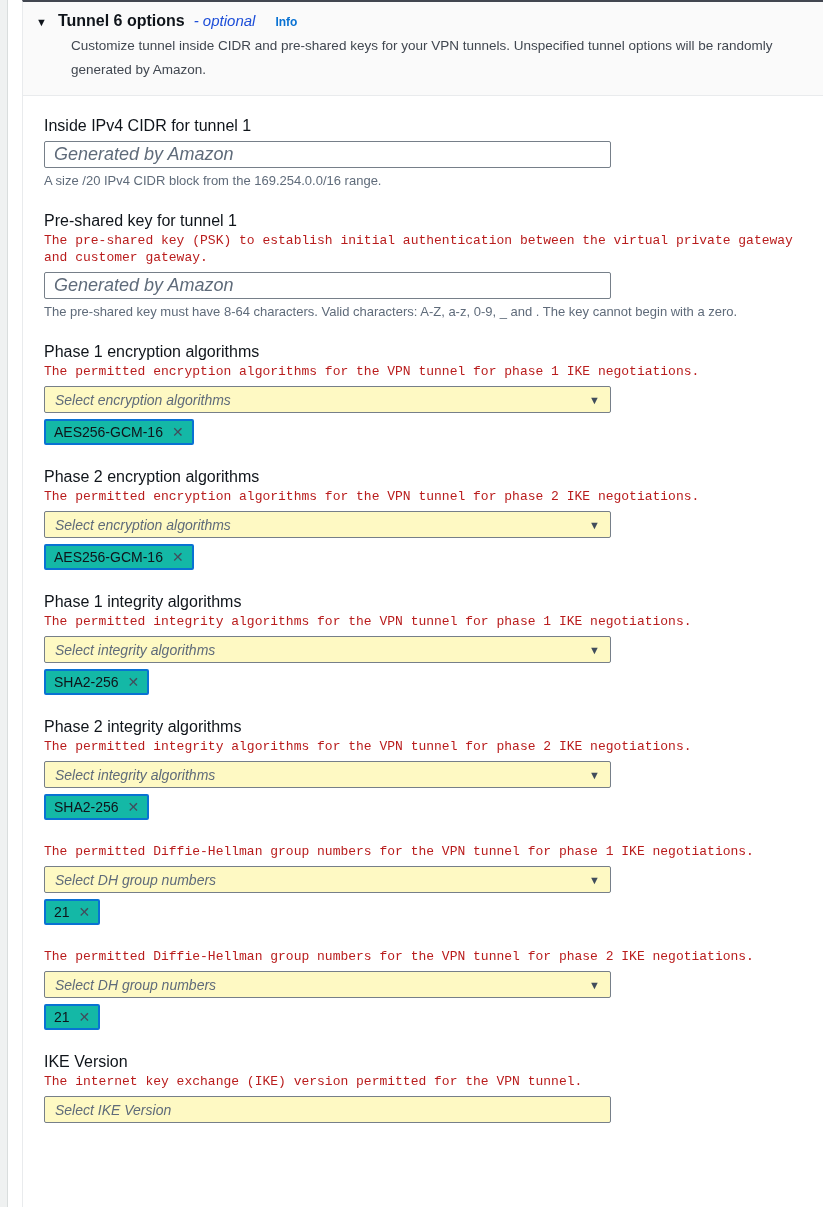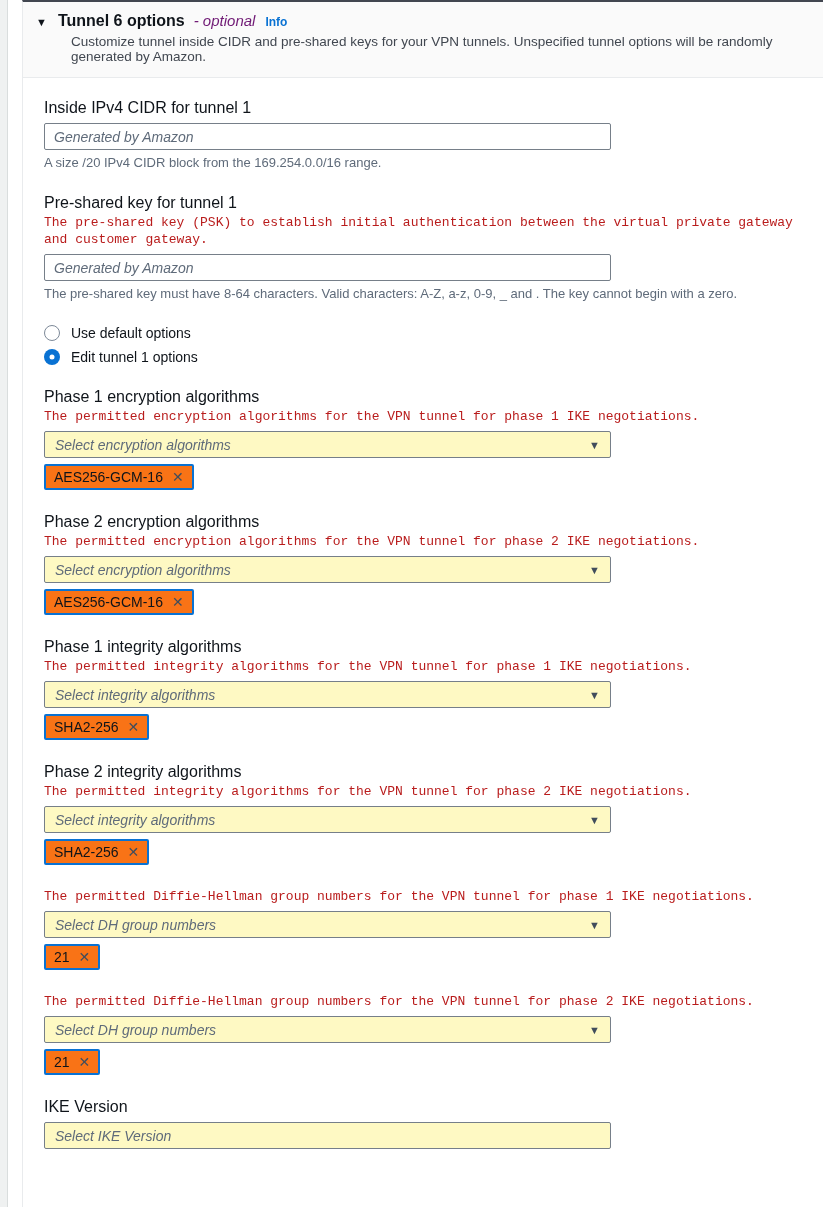--- a/index.html
+++ b/index.html
@@ -24,51 +24,51 @@
     background: #ffffff;
   }
   .section-header {
     background: #fafafa;
     border-bottom: 1px solid #e9ebed;
     padding: 10px 16px 13px 13px;
   }
   .header-title-row { display: flex; align-items: baseline; }
   .collapse-caret { font-size: 11px; color: #0f141a; margin-right: 11px; cursor: pointer; }
   .header-title { font-size: 16px; font-weight: 700; color: #0f141a; }
-  .header-optional { font-size: 15px; font-style: italic; color: #701a75; margin-left: 9px; }
-  .header-info { font-size: 12px; font-weight: 700; color: #0972d3; margin-left: 10px; cursor: pointer; text-decoration: none; }
+  .header-optional { font-size: 15px; font-style: italic; color: #1d4ed8; margin-left: 9px; }
+  .header-info { font-size: 12px; font-weight: 700; color: #0972d3; margin-left: 20px; cursor: pointer; text-decoration: none; }
   .header-desc {
     margin: 4px 0 0 35px;
-    font-size: 13.5px; line-height: 15px; color: #414750;
+    font-size: 13.5px; line-height: 24px; color: #414750;
     max-width: 742px;
   }
   .content { padding: 21px 0 0 21px; }
   .form-group { margin-bottom: 23px; }
   .field-label { font-size: 16px; line-height: 18px; color: #0f141a; }
   .field-desc { font-size: 13px; line-height: 17px; color: #b91c1c; margin-top: 2px; font-family: Liberation Mono, monospace; }
   .field-helper { font-size: 13px; line-height: 16px; color: #5f6b7a; margin-top: 5px; }
   .text-input {
     display: block; width: 567px; height: 27px; margin-top: 6px;
     border: 1px solid #767f89; border-radius: 2px;
-    padding: 0 9px; font-size: 14px; color: #0f172a;
+    padding: 0 9px; font-size: 18px; color: #0f172a;
     font-family: "Liberation Sans", "DejaVu Sans", sans-serif;
     background: #ffffff; outline: none;
   }
   .text-input::placeholder { font-style: italic; color: #5f6b7a; opacity: 1; }
   .select-box {
     width: 567px; height: 27px; margin-top: 6px;
     border: 1px solid #767f89; border-radius: 2px; background: #fef9c3;
     display: flex; align-items: center; justify-content: space-between;
     padding: 0 10px; cursor: pointer;
   }
   .select-placeholder { font-size: 14px; font-style: italic; color: #5f6b7a; }
   .select-caret { font-size: 11px; color: #414d5c; }
   .token {
     display: inline-flex; align-items: center; margin-top: 6px;
-    background: #f97316; border: 2px solid #0972d3; border-radius: 2px;
+    background: #14b8a6; border: 2px solid #0972d3; border-radius: 2px;
     padding: 2px 8px; min-height: 26px;
   }
   .token-label { font-size: 14px; color: #0f141a; }
   .token-dismiss { font-size: 14px; color: #414d5c; margin-left: 9px; cursor: pointer; }
   .radio-group { margin-top: 8px; }
   .radio-row { display: flex; align-items: center; margin-top: 8px; cursor: pointer; }
   .radio-row:first-child { margin-top: 0; }
   .radio-circle {
     width: 16px; height: 16px; border-radius: 50%;
     border: 1px solid #7d8998; background: #ffffff;
@@ -108,30 +108,20 @@
     </div>
 
     <div class="form-group">
       <div class="field-label">Pre-shared key for tunnel 1</div>
       <div class="field-desc">The pre-shared key (PSK) to establish initial authentication between the virtual private gateway and customer gateway.</div>
       <input class="text-input" type="text" placeholder="Generated by Amazon" style="">
       <div class="field-helper">The pre-shared key must have 8-64 characters. Valid characters: A-Z, a-z, 0-9, _ and . The key cannot begin with a zero.</div>
     </div>
 
     <div class="form-group">
-      <div class="radio-group">
-        <div class="radio-row">
-          <span class="radio-circle"></span>
-          <span class="radio-label">Use default options</span>
-        </div>
-        <div class="radio-row checked">
-          <span class="radio-circle"></span>
-          <span class="radio-label">Edit tunnel 1 options</span>
-        </div>
-      </div>
     </div>
 
     <div class="form-group">
       <div class="field-label">Phase 1 encryption algorithms</div>
       <div class="field-desc">The permitted encryption algorithms for the VPN tunnel for phase 1 IKE negotiations.</div>
       <div class="select-box">
         <span class="select-placeholder">Select encryption algorithms</span>
         <span class="select-caret">▼</span>
       </div>
       <div class="token">
@@ -198,20 +188,21 @@
         <span class="select-caret">▼</span>
       </div>
       <div class="token">
         <span class="token-label">21</span>
         <span class="token-dismiss">✕</span>
       </div>
     </div>
 
     <div class="form-group">
       <div class="field-label">IKE Version</div>
+      <div class="field-desc">The internet key exchange (IKE) version permitted for the VPN tunnel.</div>
       <div class="select-box">
         <span class="select-placeholder">Select IKE Version</span>
 
       </div>
 
     </div>
 
   </div>
 </div>
 

